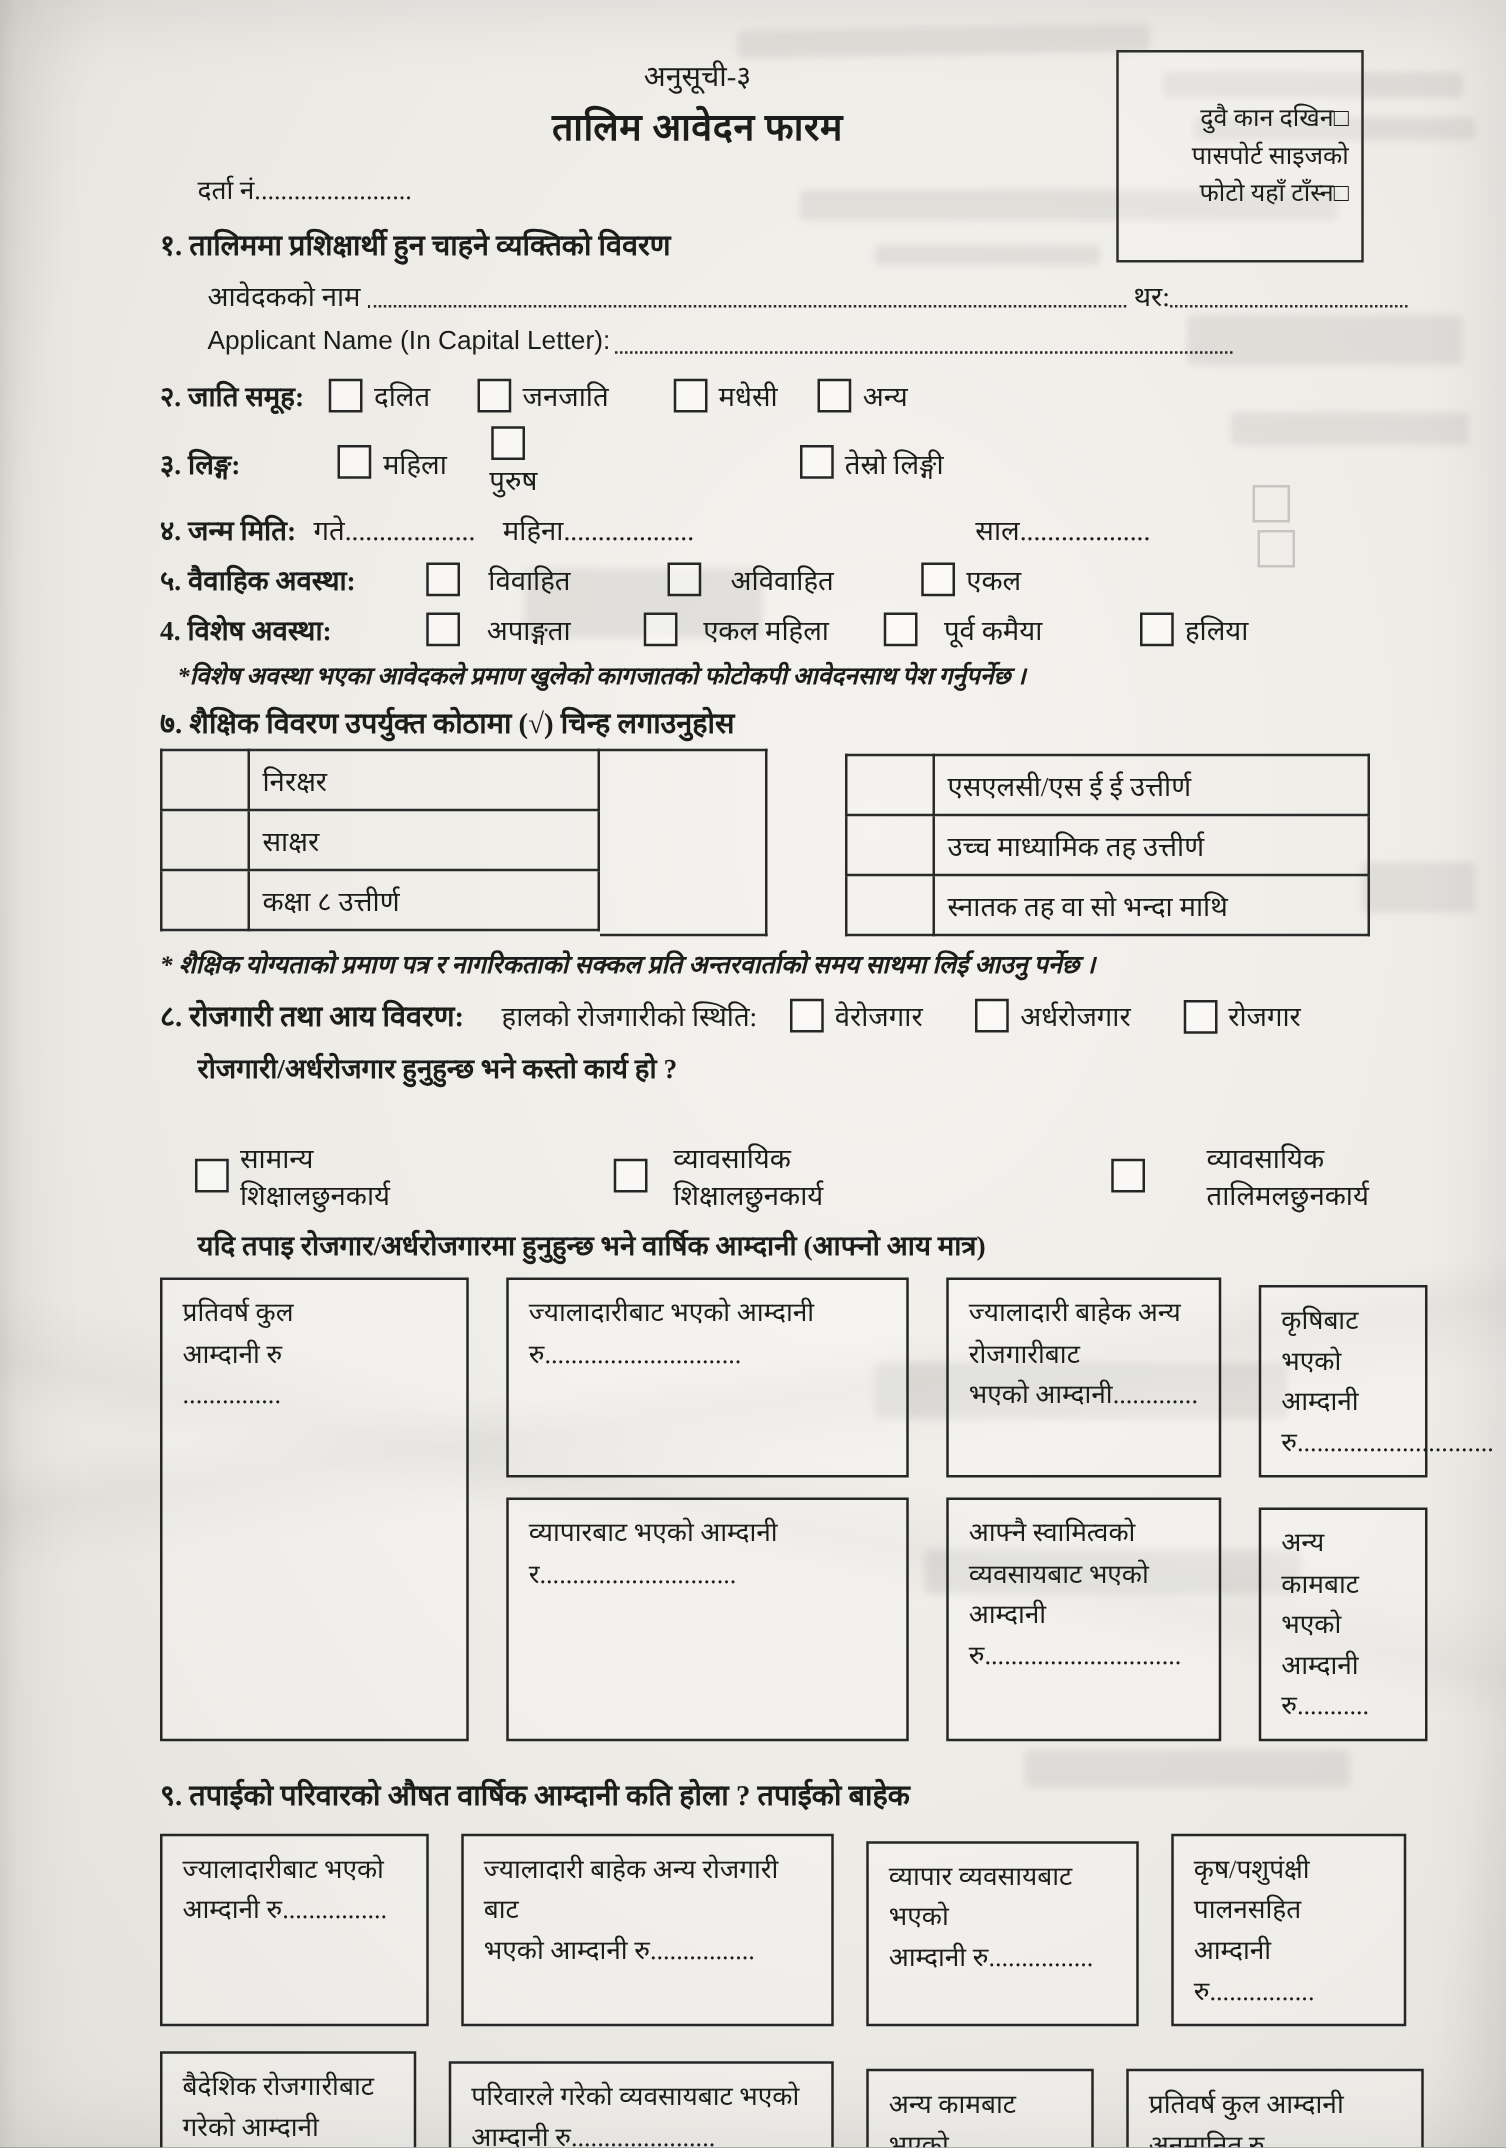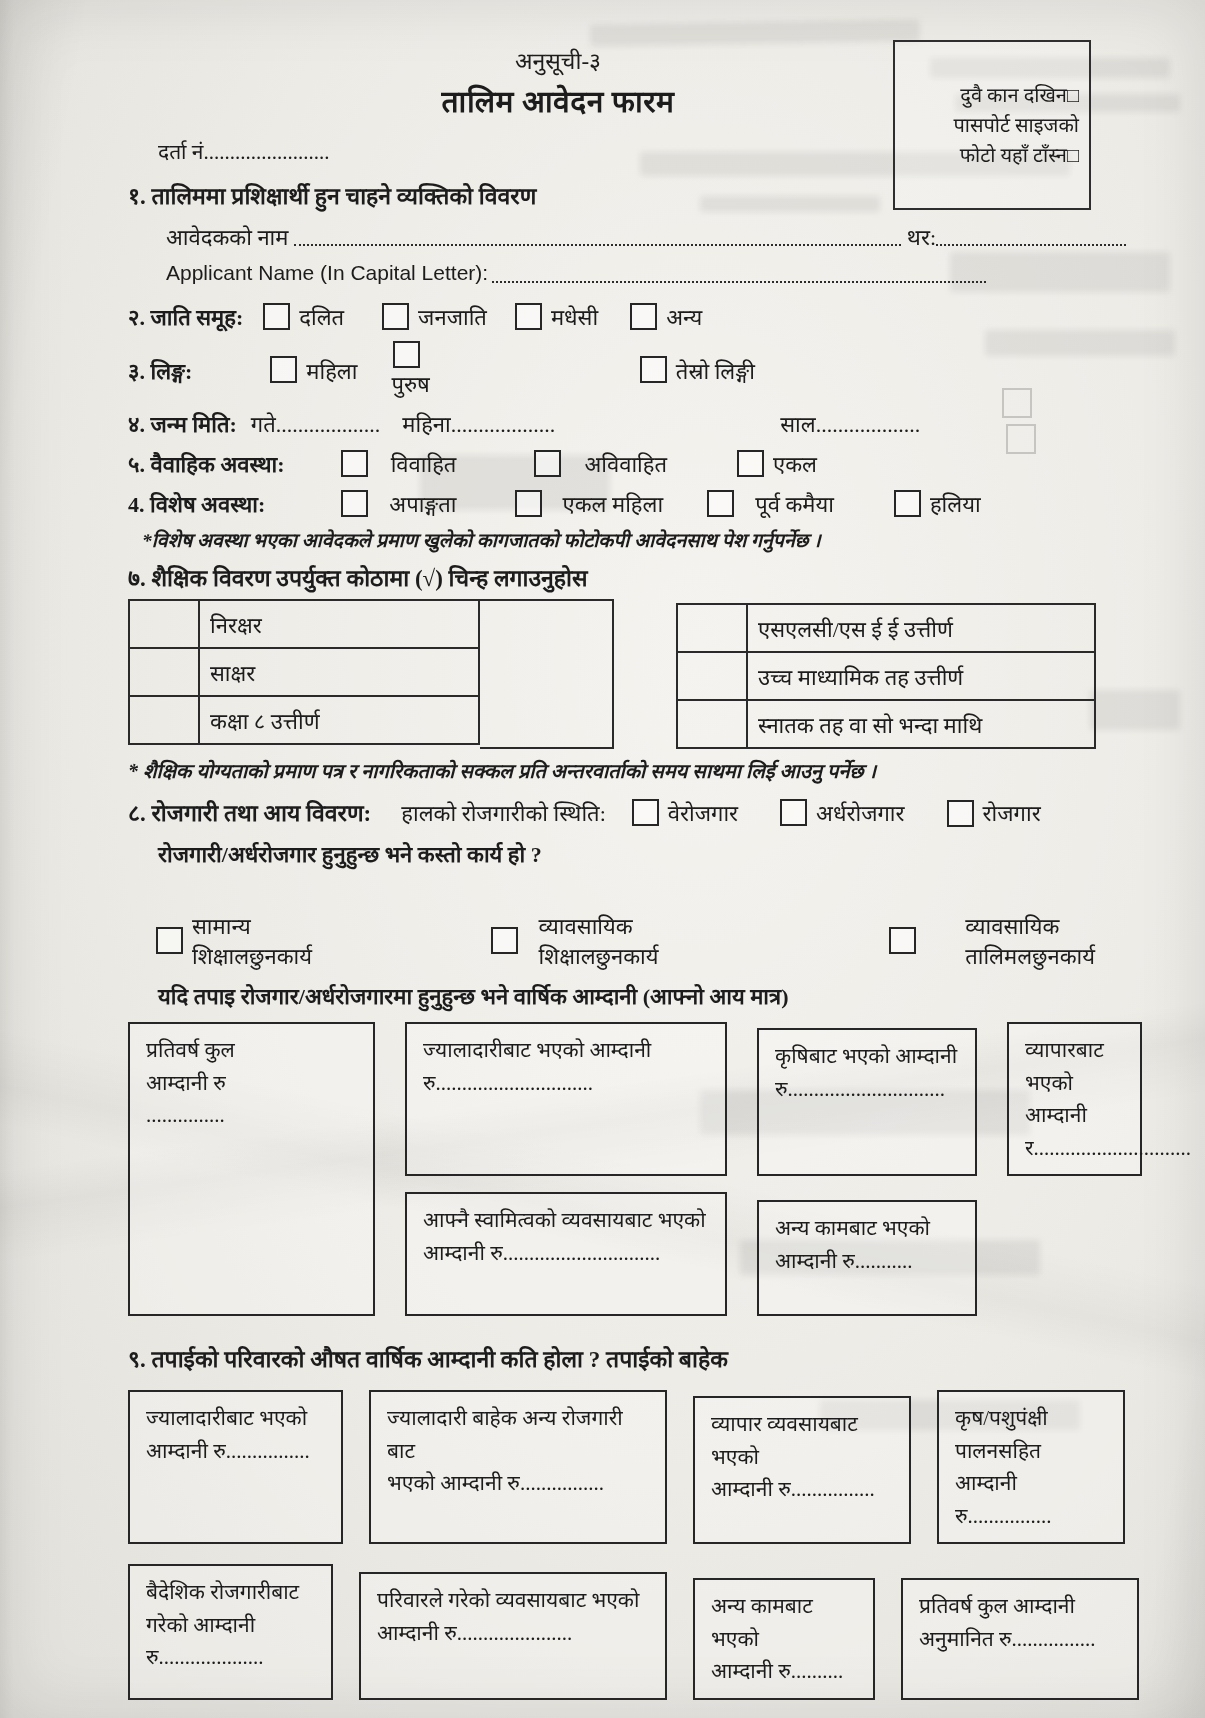--- a/index.html
+++ b/index.html
@@ -101,21 +101,21 @@
     <div class="row" style="margin-top:16px;">
       <span class="lbl">२. जाति समूह:</span>
       <span class="opt" style="margin-left:20px;">
           <span class="cb"></span>
           <span>दलित</span>
         </span>
       <span class="opt" style="margin-left:38px;">
           <span class="cb"></span>
           <span>जनजाति</span>
         </span>
-      <span class="opt" style="margin-left:28px;text-align:center;">
+      <span class="opt" style="margin-left:52px;text-align:center;">
           <span class="cb"></span>
           <span>मधेसी</span>
         </span>
       <span class="opt" style="margin-left:32px;">
           <span class="cb"></span>
           <span>अन्य</span>
         </span>
     </div>
 
     <div class="row">
@@ -164,21 +164,21 @@
           <span style="margin-left:12px;">अपाङ्गता</span>
         </span>
       <span class="opt" style="margin-left:58px;">
           <span class="cb"></span>
           <span style="margin-left:12px;">एकल महिला</span>
         </span>
       <span class="opt" style="margin-left:44px;">
           <span class="cb"></span>
           <span style="margin-left:12px;">पूर्व कमैया</span>
         </span>
-      <span class="opt" style="margin-left:60px;text-align:right;">
+      <span class="opt" style="margin-left:78px;text-align:right;">
           <span class="cb"></span>
           <span>हलिया</span>
         </span>
     </div>
     <div class="ital" style="margin:8px 0 0 14px;">*विशेष अवस्था भएका आवेदकले प्रमाण खुलेको कागजातको  फोटोकपी आवेदनसाथ पेश गर्नुपर्नेछ ।</div>
 
     <div class="h1" style="margin-top:8px;">७. शैक्षिक विवरण उपर्युक्त कोठामा (√) चिन्ह लगाउनुहोस</div>
     <div style="display:flex;align-items:flex-start;margin-top:6px;">
       <table class="edu" style="width:352px;">
         <tbody>
@@ -247,20 +247,22 @@
           <span class="cb"></span>
           <span style="margin-left:40px;">व्यावसायिक तालिमलछुनकार्य</span>
         </span>
     </div>
 
     <div class="row lbl" style="margin-left:30px;font-weight:bold;">यदि तपाइ रोजगार/अर्धरोजगारमा हुनुहुन्छ भने वार्षिक आम्दानी (आफ्नो आय मात्र)</div>
 
     <div style="display:grid;grid-template-columns:247px 322px 220px 135px;column-gap:30px;row-gap:16px;margin-top:12px;">
       <div class="ibox" style="min-height:84px;">ज्यालादारीबाट भएको आम्दानी
 रु..............................</div>
+      <div class="ibox" style="min-height:84px;">ज्यालादारी बाहेक अन्य रोजगारीबाट
+भएको आम्दानी.............</div>
       <div class="ibox" style="min-height:78px;margin-top:6px;">कृषिबाट भएको आम्दानी
 रु..............................</div>
       <div class="ibox" style="grid-row:1 / span 2;">प्रतिवर्ष कुल
 आम्दानी रु
 ...............</div>
       <div class="ibox" style="min-height:92px;">व्यापारबाट भएको आम्दानी
 र..............................</div>
       <div class="ibox" style="min-height:92px;">आफ्नै स्वामित्वको व्यवसायबाट भएको
 आम्दानी रु..............................</div>
       <div class="ibox" style="min-height:92px;margin-top:8px;">अन्य कामबाट भएको

